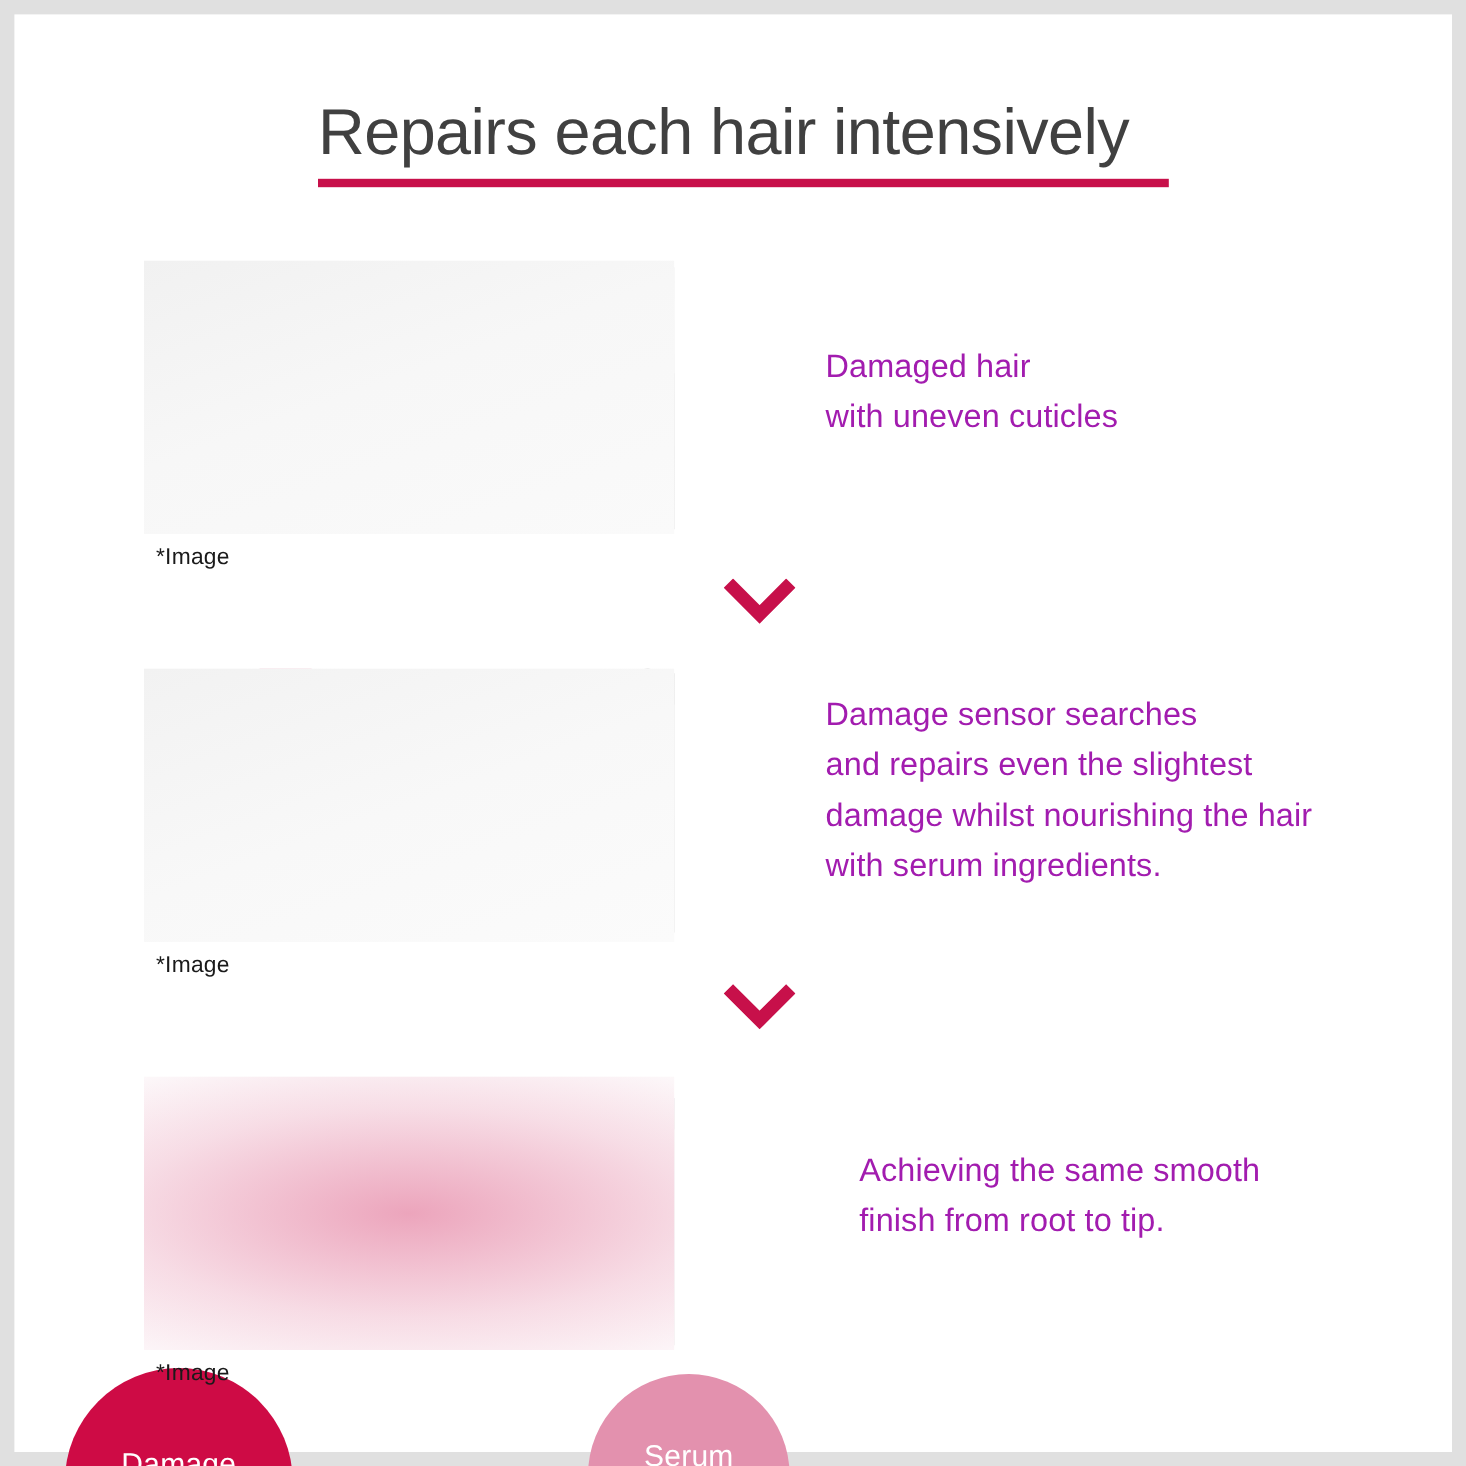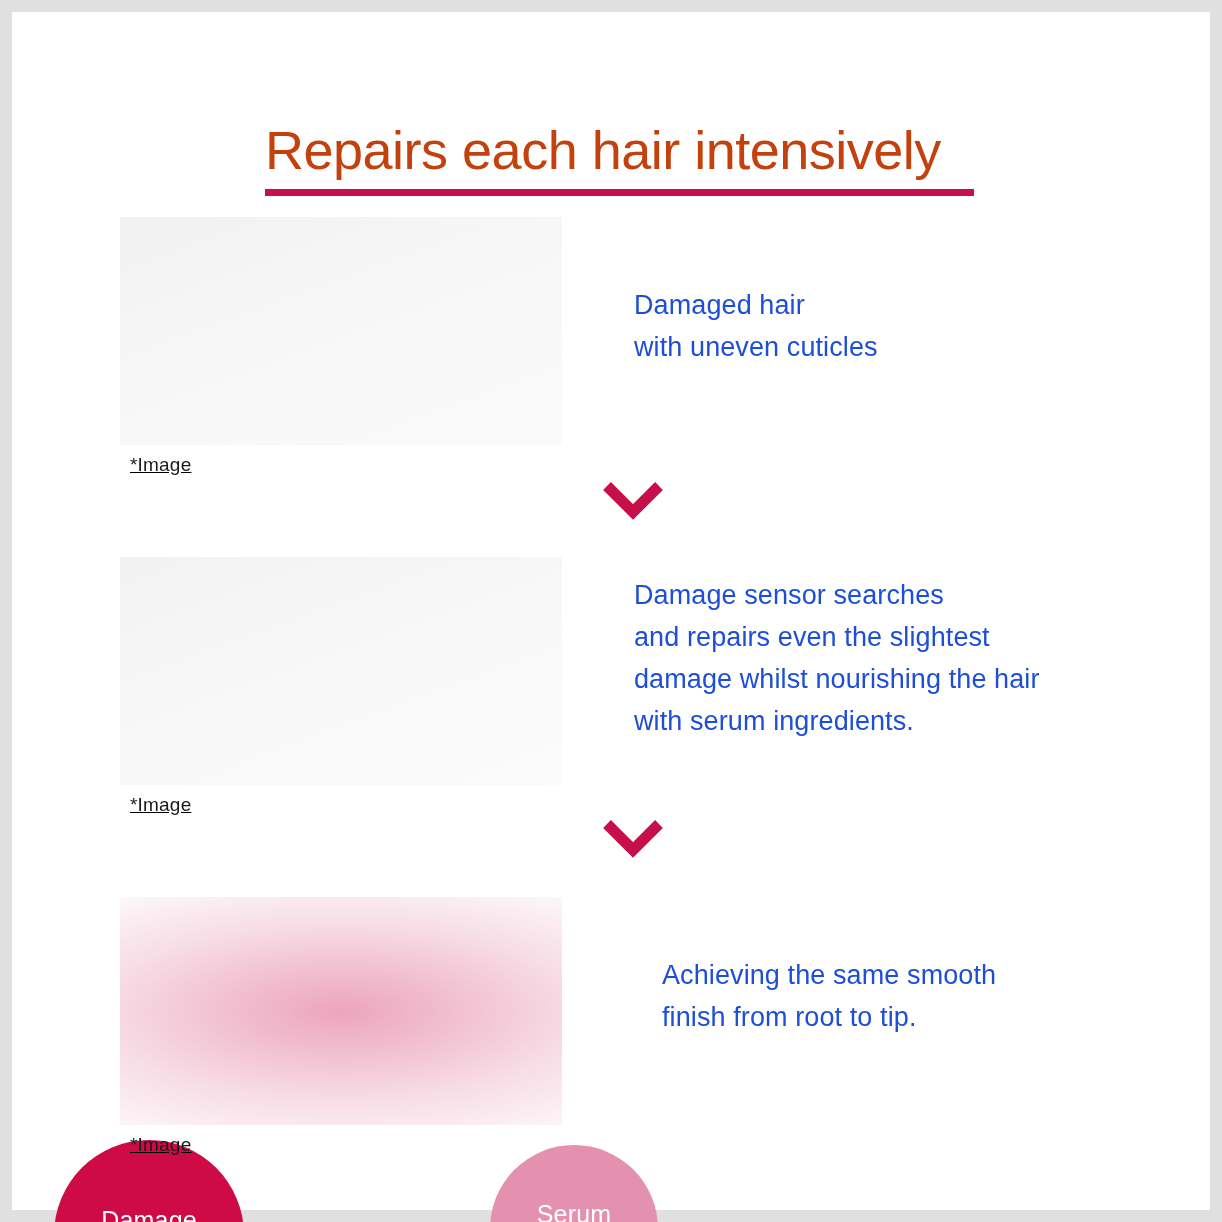--- a/index.html
+++ b/index.html
@@ -26,24 +26,23 @@
   .title-block {
     position: absolute;
     left: 253px;
     top: 68px;
     width: 714px;
   }
   .title-text {
     font-size: 54px;
     font-weight: 400;
     letter-spacing: -0.5px;
-    color: #c2410c;
+    color: #404040;
     line-height: 1.12;
     white-space: nowrap;
-    margin-top: 40px;
   }
   .title-rule {
     margin-top: 9px;
     height: 7px;
     width: 709px;
     background: #c7104a;
   }
 
   
   .step {
@@ -53,44 +52,43 @@
   }
   .step-1 { top: 205px; }
   .step-2 { top: 545px; }
   .step-3 { top: 885px; }
 
   .panel-wrap {
     position: absolute;
     left: 108px;
     top: 0;
     width: 470px;
-    text-decoration: underline;
   }
 
   .panel {
     position: relative;
     width: 442px;
     height: 228px;
     overflow: hidden;
   }
 
   .panel-caption {
     margin-top: 9px;
     margin-left: 10px;
     font-size: 19px;
     color: #1a1a1a;
     letter-spacing: 0.2px;
   }
 
   .step-text {
     position: absolute;
-    left: 622px;
+    left: 676px;
     font-size: 27px;
     line-height: 1.55;
-    color: #1d4ed8;
+    color: #a21caf;
     letter-spacing: 0.1px;
     white-space: pre-line;
   }
   .step-1 .step-text { top: 68px; }
   .step-2 .step-text { top: 18px; }
   .step-3 .step-text { top: 58px; margin-left: 28px; }
 
   
   .chevron {
     position: absolute;

